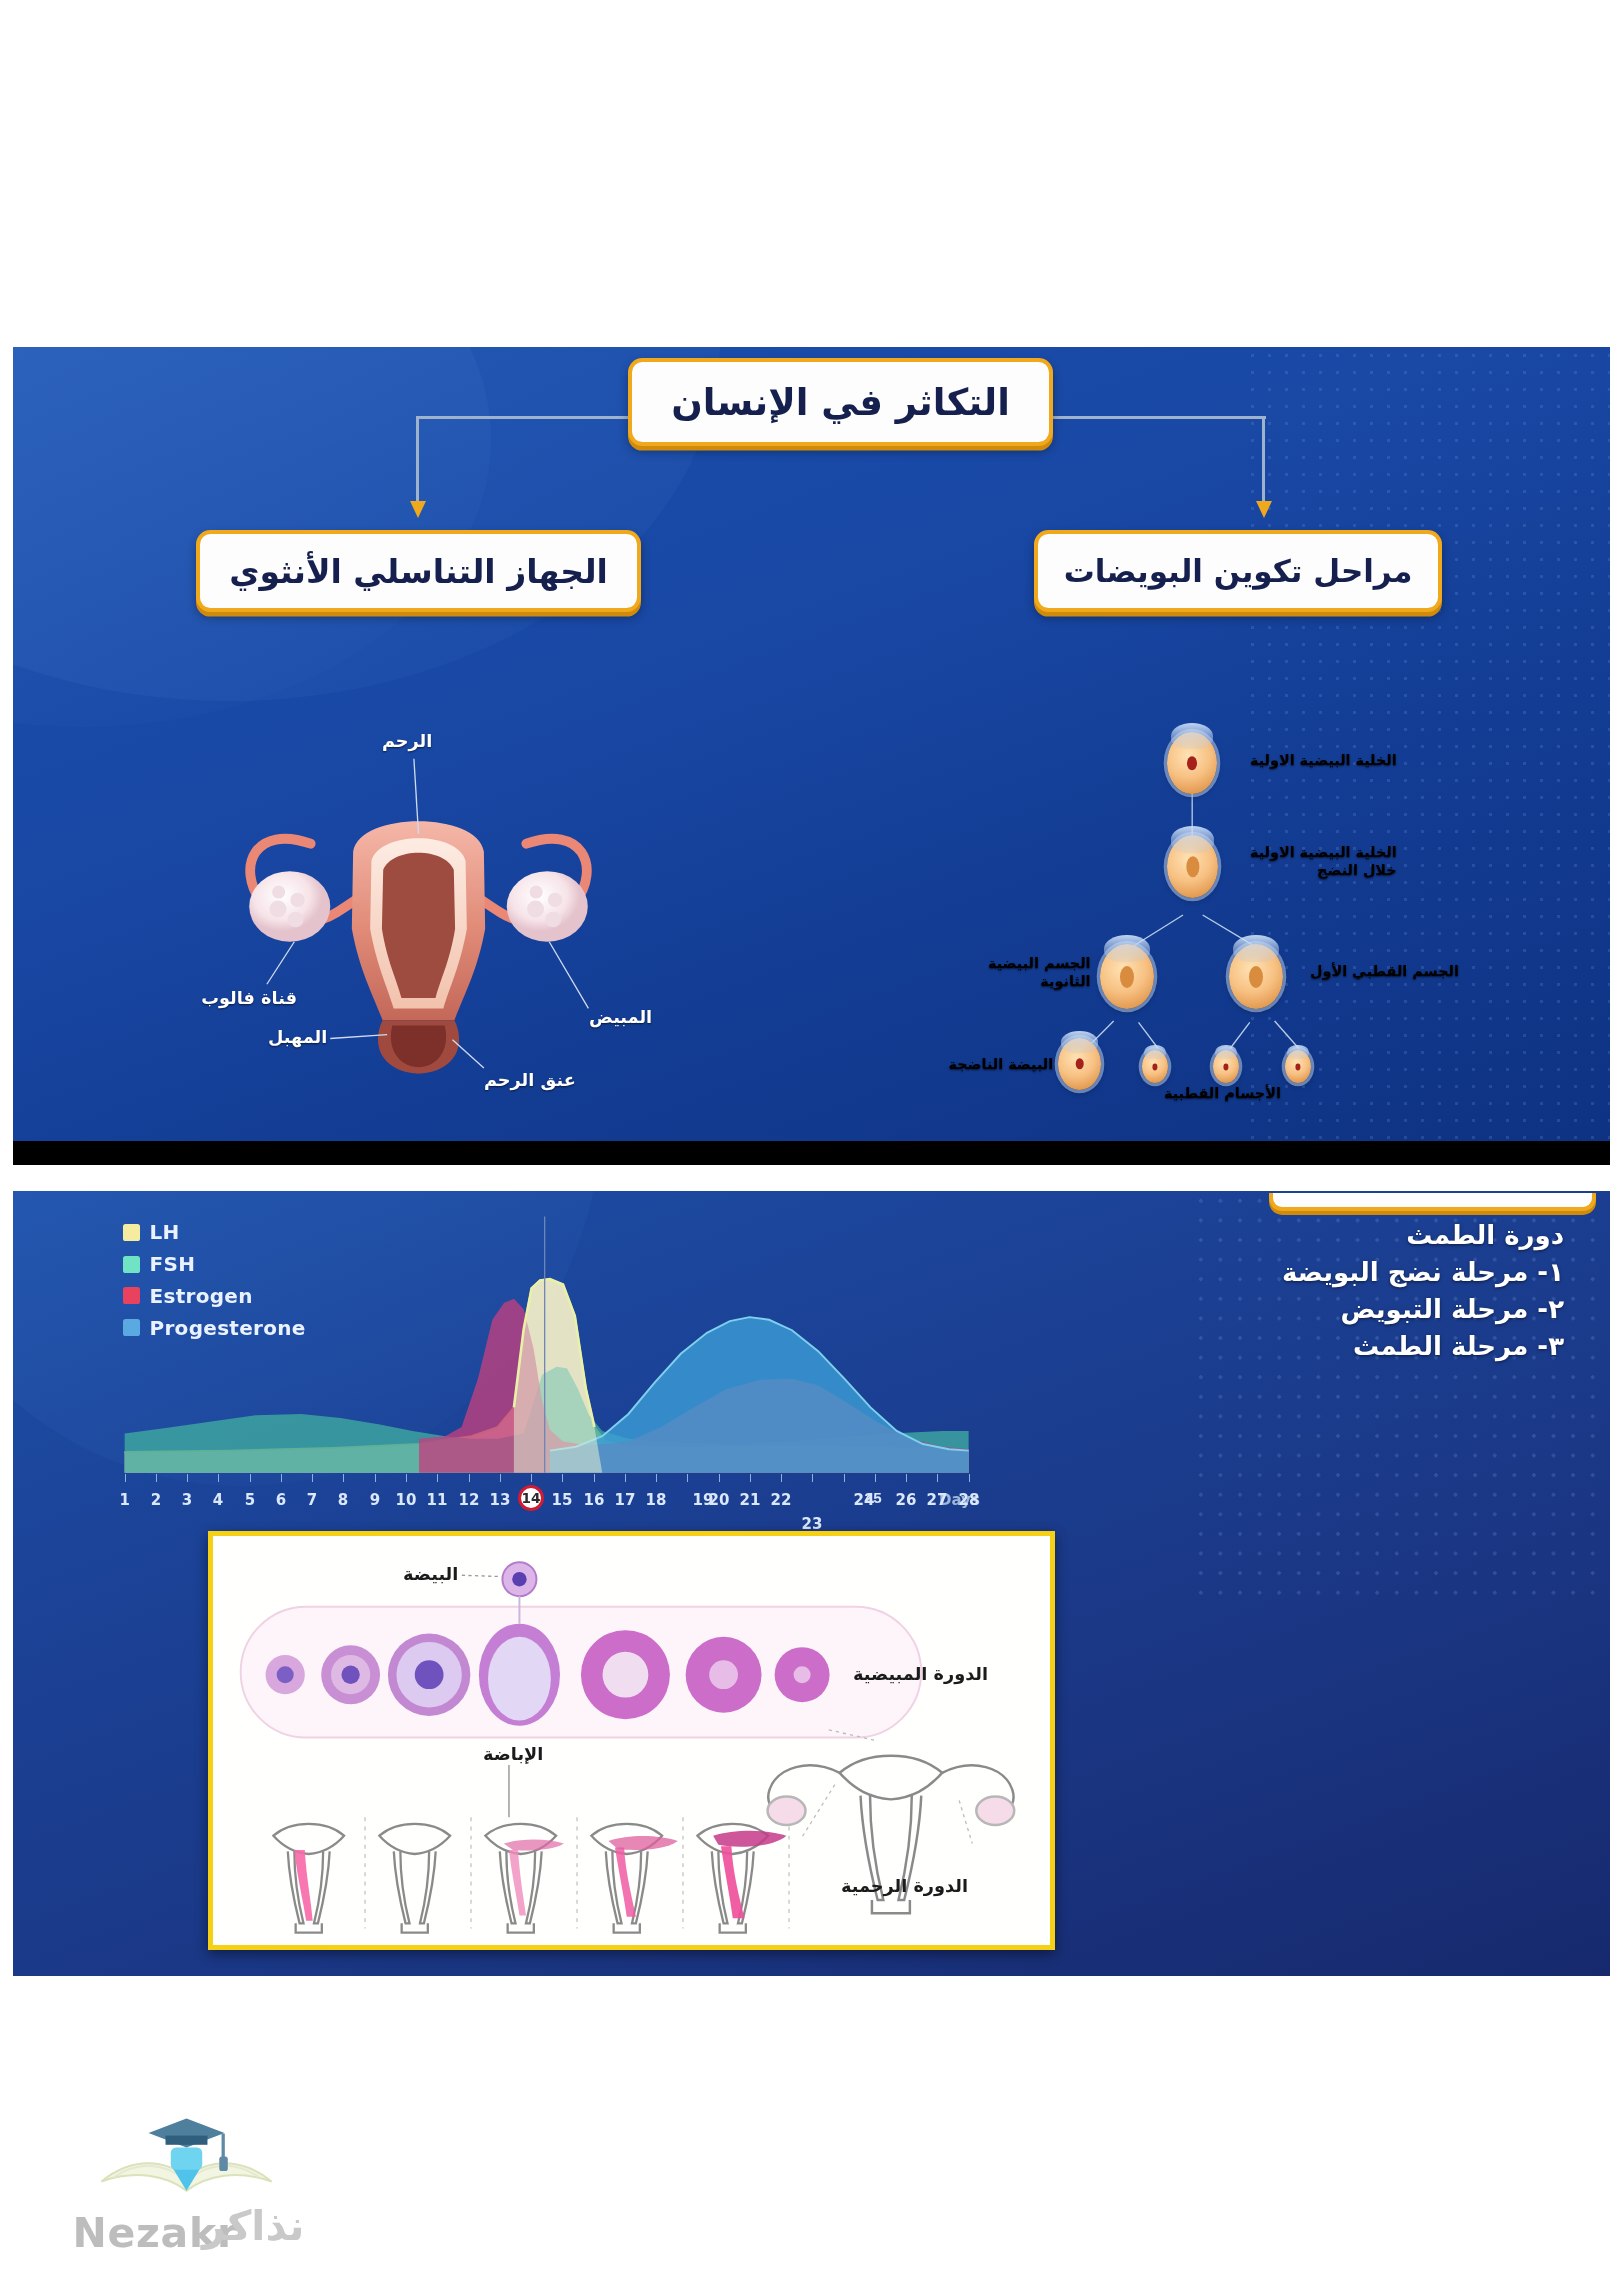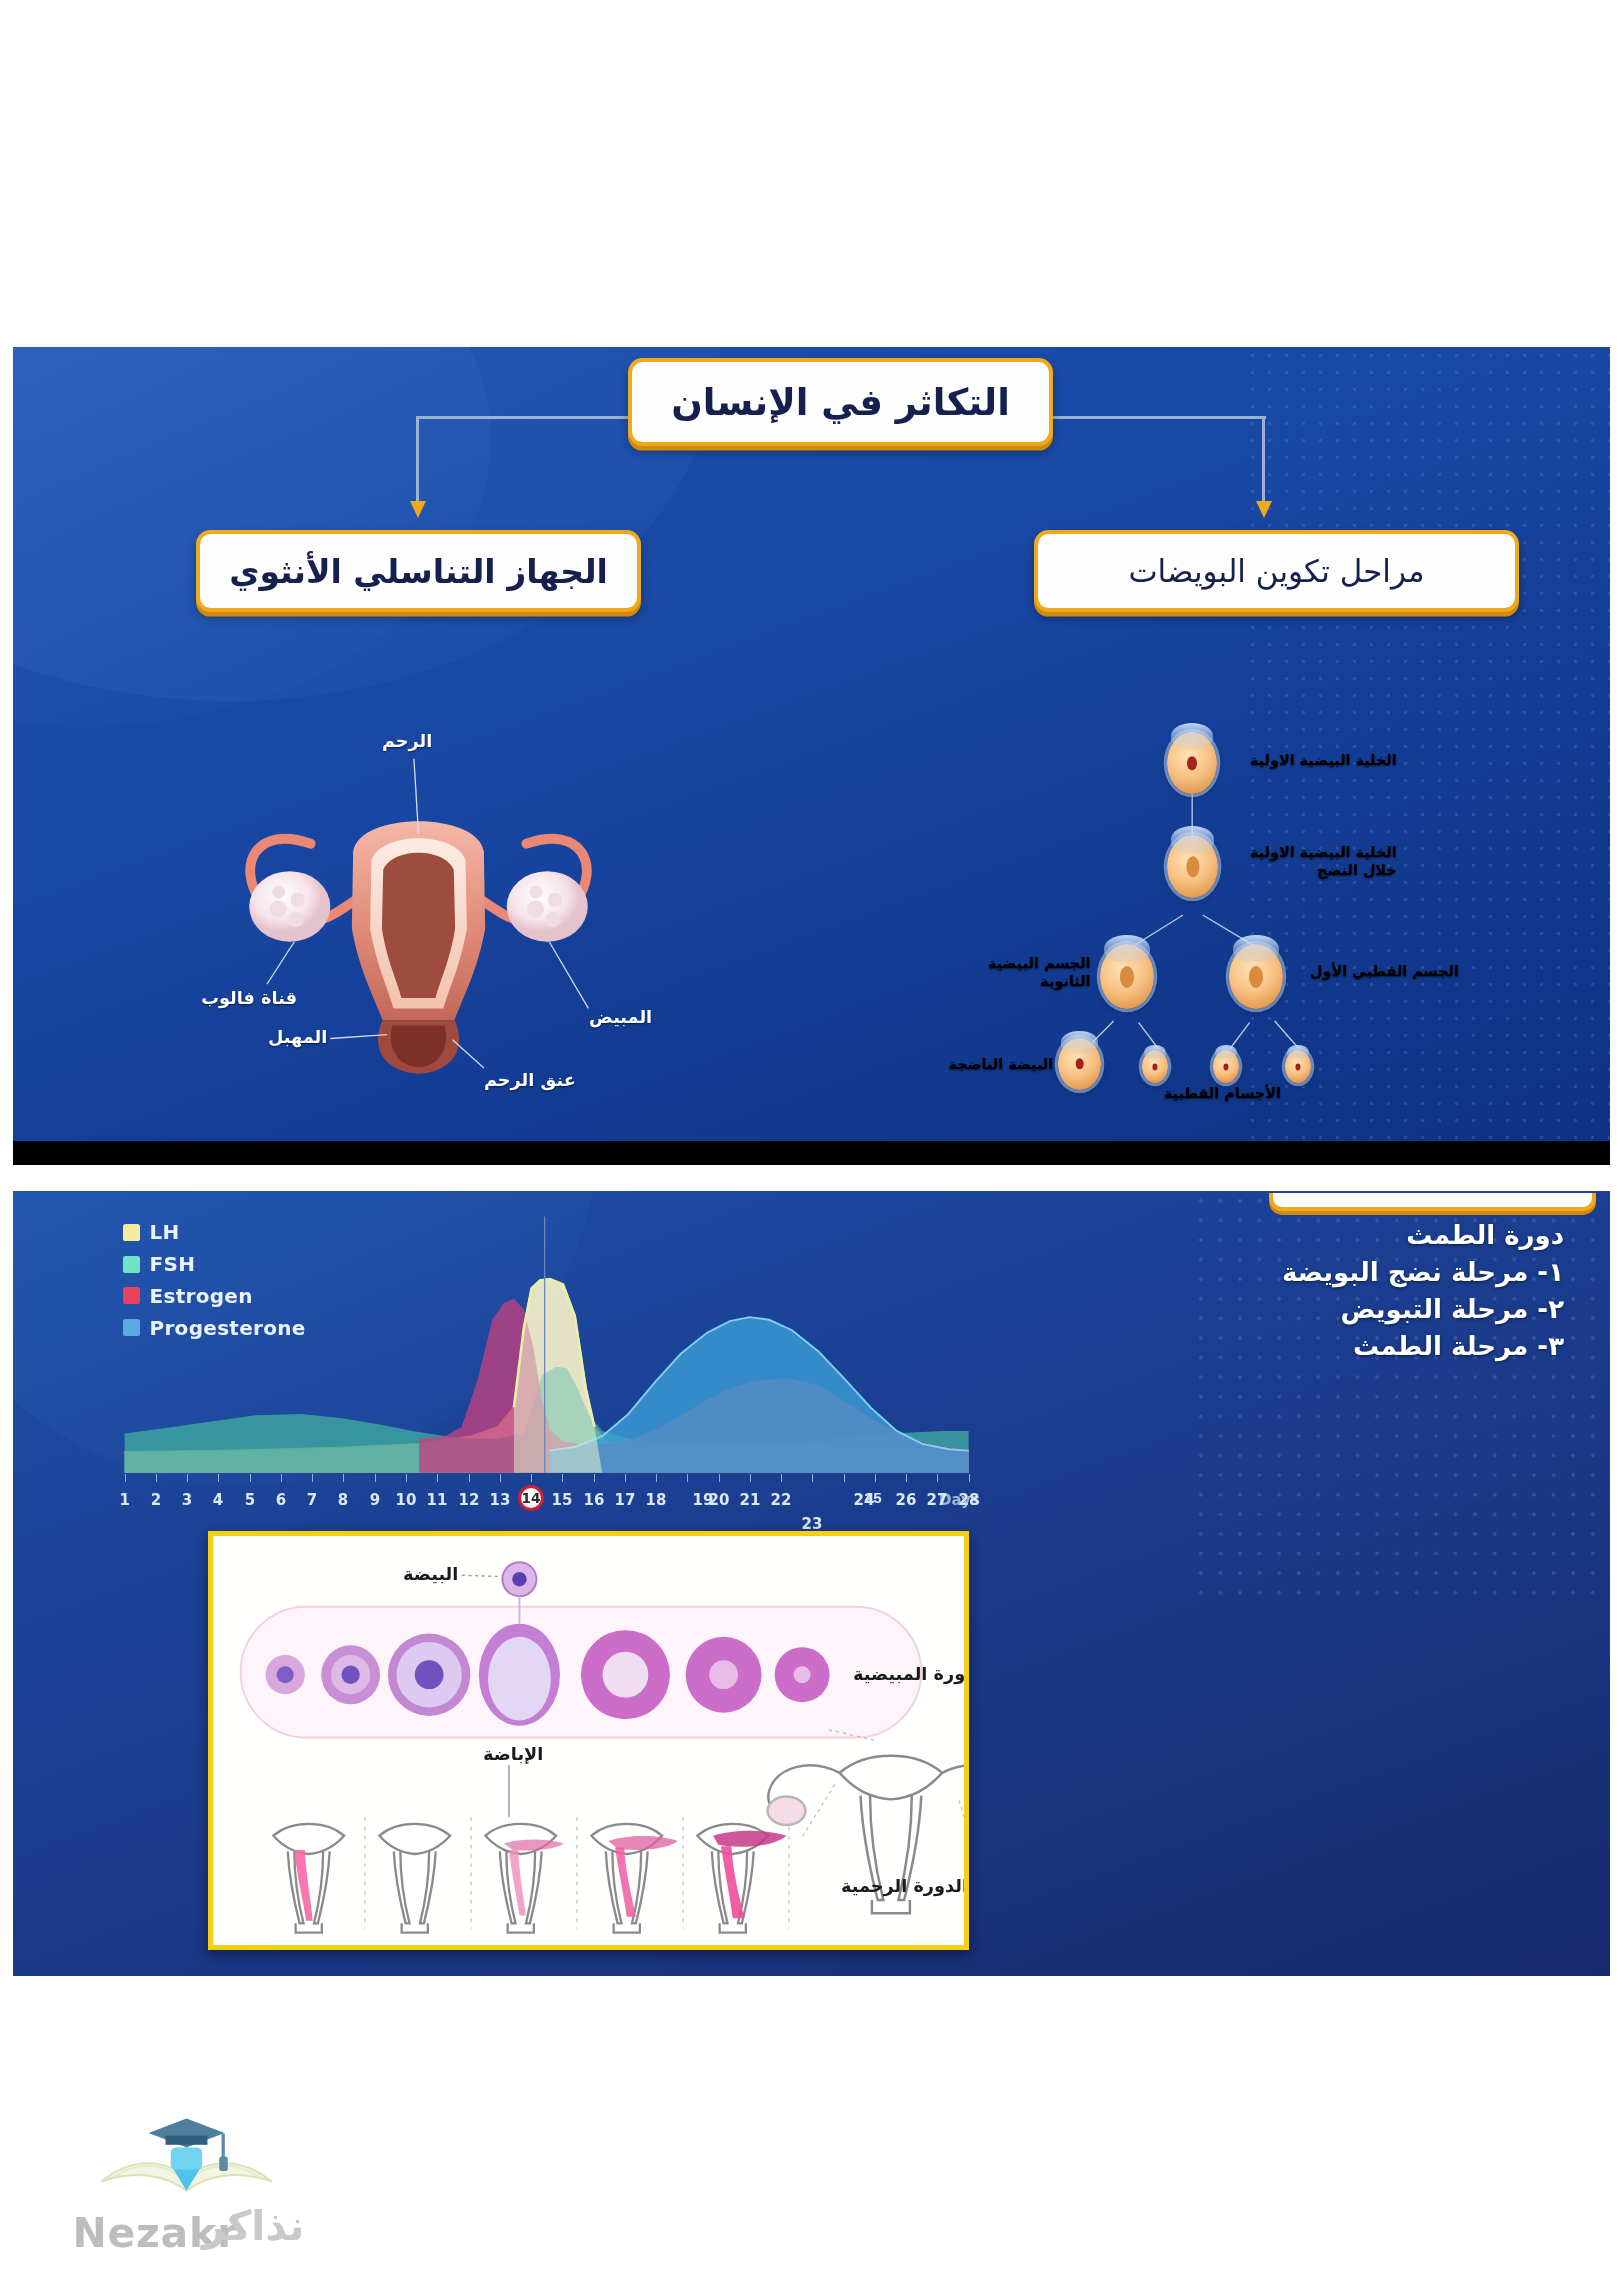--- a/index.html
+++ b/index.html
@@ -40,21 +40,21 @@
     position:absolute;
     background:#fdfdfd;
     border:4.6px solid #f0a81c;
     border-radius:14.4px;
     box-shadow:0 4.6px 0 #d08b0c, 0 5.9px 9.2px rgba(0,0,0,.32);
     display:flex; align-items:center; justify-content:center;
     color:#16204e; direction:rtl;
   }
   #title-box { left:628px; top:358px; width:425px; height:88px; font-size:37px; font-weight:700; }
   #branch-left  { left:196px; top:530px; width:445px; height:82px; font-size:33px; font-weight:700; }
-  #branch-right { left:1034px; top:530px; width:485px; height:82px; font-size:31px; font-weight:400; }
+  #branch-right { left:1034px; top:530px; width:408px; height:82px; font-size:31px; font-weight:700; }
 
   
   .conn { position:absolute; background:#9fb2cd; }
   #conn-h-left  { left:416px;  top:416px; width:216px; height:3.3px; }
   #conn-v-left  { left:416px;  top:416px; width:3.3px;   height:86px; }
   #conn-h-right { left:1050px; top:416px; width:216px; height:3.3px; }
   #conn-v-right { left:1262px; top:416px; width:3.3px;   height:86px; }
   .arrowhead {
     position:absolute; width:0; height:0;
     border-left:8.5px solid transparent; border-right:8.5px solid transparent;
@@ -136,21 +136,21 @@
   
   #cycle-text {
     position:absolute; left:1047px; top:1217px; width:517px;
     direction:rtl; text-align:right; color:#ffffff;
     font-size:26px; font-weight:700; line-height:1.42;
     text-shadow:0 1.3px 3.3px rgba(0,0,0,.55);
   }
 
   
   #bottom-panel {
-    position:absolute; left:208px; top:1531px; width:761px; height:419px;
+    position:absolute; left:208px; top:1531px; width:847px; height:419px;
     background:#fffffd; border:5.9px solid #f5d014;
     box-shadow:0 3.9px 11.8px rgba(0,0,0,.45);
     overflow:hidden;
   }
   .bp-label { position:absolute; color:#1b1b1b; font-size:17.7px; font-weight:700; direction:rtl; white-space:nowrap; }
 
   
   #footer-logo { position:absolute; left:62px; top:2104px; width:249px; height:164px; }
   #logo-word-en { position:absolute; left:10.5px; top:105px; font-size:41px; font-weight:700; color:#bdbdbd; letter-spacing:0.7px; }
   #logo-word-ar { position:absolute; right:6.5px; top:98px; font-size:41px; font-weight:700; color:#c9c9c9; direction:rtl; }

